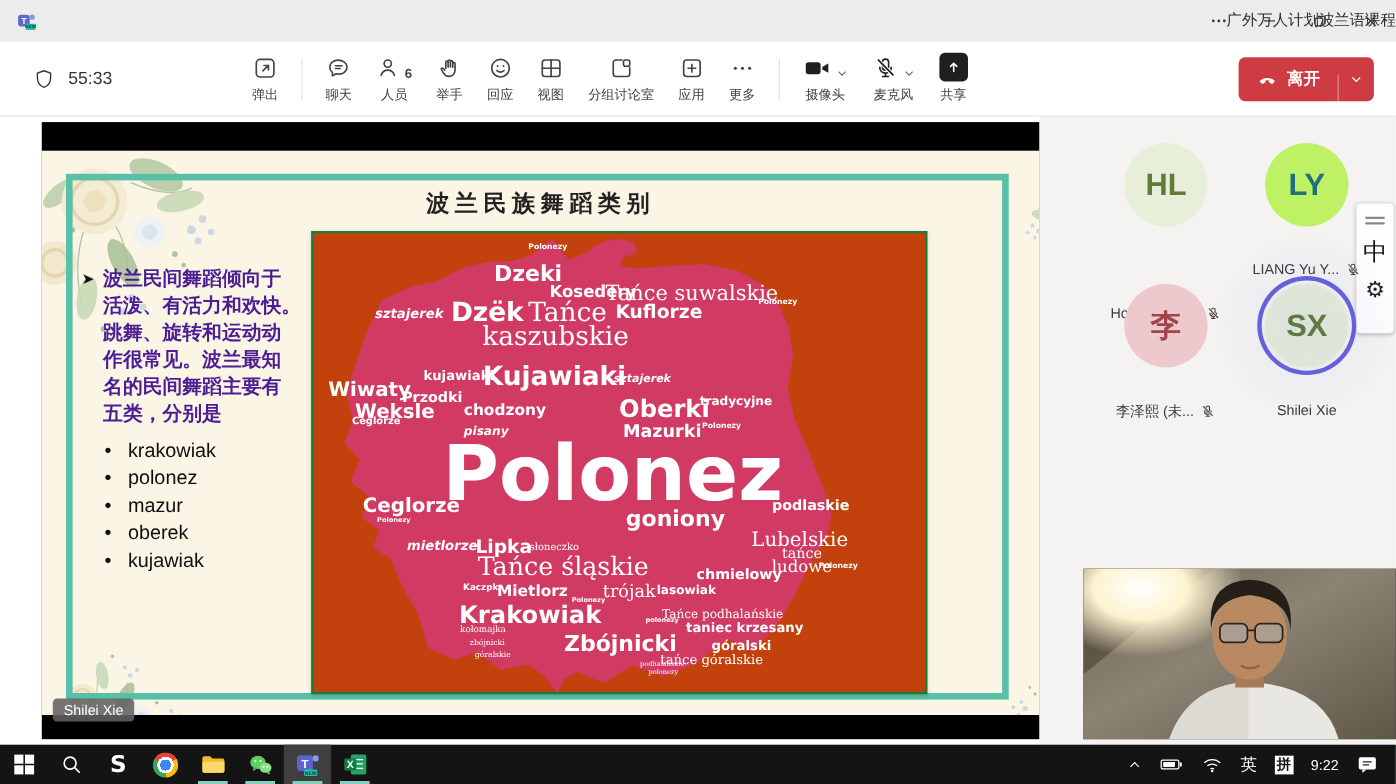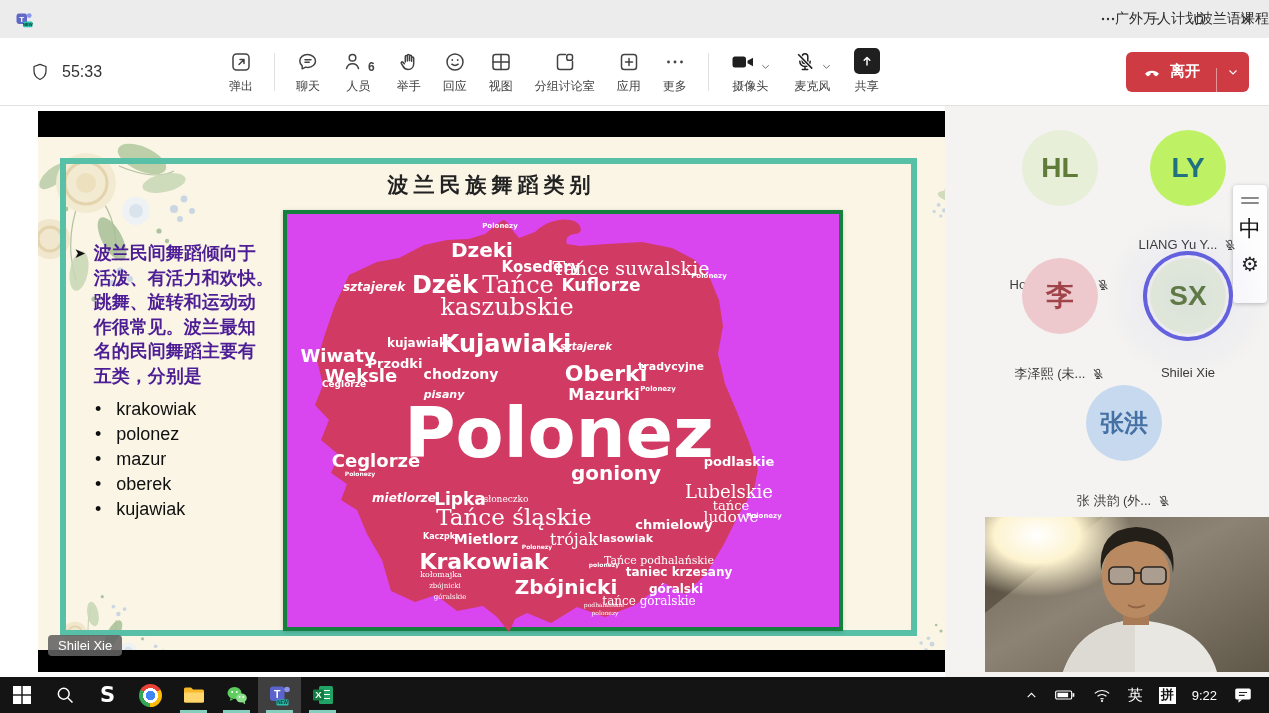--- a/index.html
+++ b/index.html
@@ -33,21 +33,21 @@
   .shared{position:absolute;left:38px;top:5px;width:907px;height:561px;background:#000}
   .slide{position:absolute;left:0;top:26px;width:907px;height:513px;background:#faf5e4;overflow:hidden}
   .frame{position:absolute;left:22px;top:21px;width:857px;height:478px;border:6px solid var(--frame,#58c0a6)}
   .slide-title{position:absolute;left:0;top:34px;width:100%;text-align:center;font-family:"DejaVu Serif","Liberation Serif",serif;font-weight:600;font-size:21px;letter-spacing:5px;color:#222}
   .para{position:absolute;left:36px;top:104px;display:flex;gap:8px}
   .para .marker{font-size:14px;color:#111;margin-top:4px}
   .para .lines{font-size:18px;line-height:24.6px;color:#4c1d95;font-weight:700;white-space:nowrap}
   .bullets{position:absolute;left:57px;top:260px}
   .bullets .bl{display:flex;font-size:18px;color:#0f0f0f;height:25px;align-items:center}
   .bullets .bl::before{content:"\2022";margin-right:15px;font-size:18px}
-  .mapbox{position:absolute;left:245px;top:73px;width:560px;height:421px;background:#d946ef;border:4px solid #15803d;box-shadow:0 1px 4px rgba(0,0,0,.18)}
+  .mapbox{position:absolute;left:245px;top:73px;width:560px;height:421px;background:#c2410c;border:2px solid #15803d;box-shadow:0 1px 4px rgba(0,0,0,.18)}
   .floral{position:absolute;pointer-events:none;opacity:.95}
   .presenter-chip{position:absolute;left:10px;top:533px;background:rgba(98,98,98,.88);color:#fff;font-size:13px;padding:3px 10px;border-radius:4px;z-index:5}
   
   .sidebar{position:absolute;left:945px;top:0;width:324px;height:571px;background:#f4f3f1}
   .p-cell{position:absolute;width:150px;display:flex;flex-direction:column;align-items:center;cursor:pointer}
   .avatar{width:76px;height:76px;border-radius:50%;display:flex;align-items:center;justify-content:center;font-weight:bold}
   .avatar.speaking{box-shadow:0 0 0 3px #f4f3f1,0 0 0 7px #6361de}
   .glow{position:absolute;width:170px;height:170px;border-radius:50%;background:radial-gradient(circle,rgba(99,97,222,.10),rgba(99,97,222,0) 70%)}
   .p-name{display:flex;align-items:center;gap:6px;margin-top:31px;font-size:13px;color:#3b3a39;white-space:nowrap}
   .self-video{position:absolute;left:40px;top:411px;width:284px;height:155px;background:#000;cursor:pointer}
@@ -619,34 +619,20 @@
           </span>
         </div>
       </div>
       <div class="p-cell" style="left: 168px; top: 152px;">
         <div class="glow" style="left: -10px; top: -47px;"></div>
         <div class="avatar speaking" style="background: rgb(231, 239, 217); color: rgb(95, 123, 55); font-size: 28px;">SX</div>
         <div class="p-name">
           <span>Shilei Xie</span>
         </div>
       </div>
-      <div class="p-cell" style="left: 104px; top: 279px;">
-        <div class="avatar" style="background: rgb(198, 217, 238); color: rgb(68, 112, 164); font-size: 24px;">张洪</div>
-        <div class="p-name">
-          <span>张 洪韵 (外...</span>
-          <span>
-            <svg width="14" height="14" viewBox="0 0 24 24">
-              <rect x="9.2" y="3.8" width="5.6" height="9.8" rx="2.8" fill="none" stroke="#484644" stroke-width="1.8"></rect>
-              <path d="M6.8 11.3a5.2 5.2 0 0010.4 0M12 16.5v3M9.3 19.5h5.4" fill="none" stroke="#484644" stroke-width="1.8" stroke-linecap="round"></path>
-              <path d="M5 4l14.5 15" stroke="#f4f3f1" stroke-width="3.6"></path>
-              <path d="M5 4l14.5 15" stroke="#484644" stroke-width="1.8"></path>
-            </svg>
-          </span>
-        </div>
-      </div>
     </div>
 </div>
 
 <div class="taskbar">
   <div id="task-apps" style="display:flex;align-items:stretch">
       <div class="task-cell">
         <svg width="20" height="20" viewBox="0 0 20 20">
           <rect x="1" y="1" width="8.3" height="8.3" fill="#fff"></rect>
           <rect x="10.7" y="1" width="8.3" height="8.3" fill="#fff"></rect>
           <rect x="1" y="10.7" width="8.3" height="8.3" fill="#fff"></rect>

